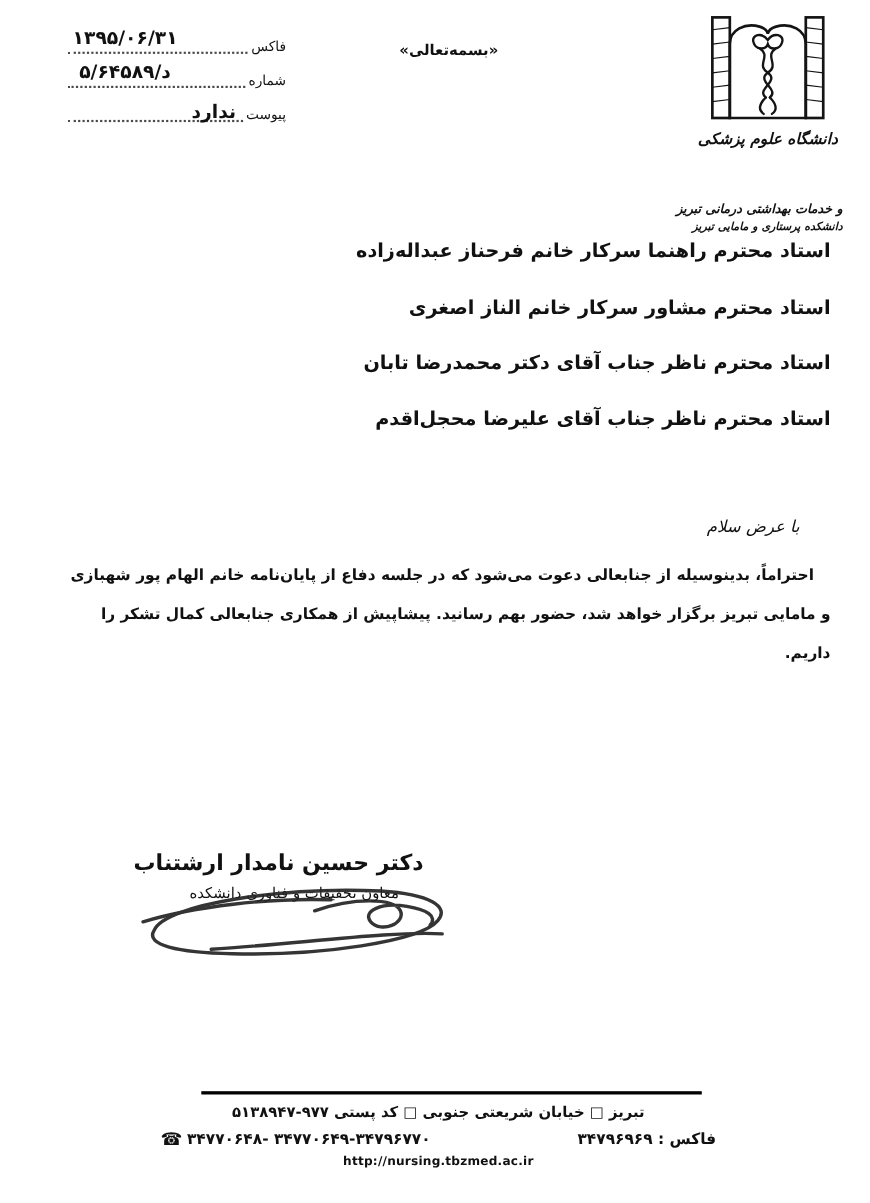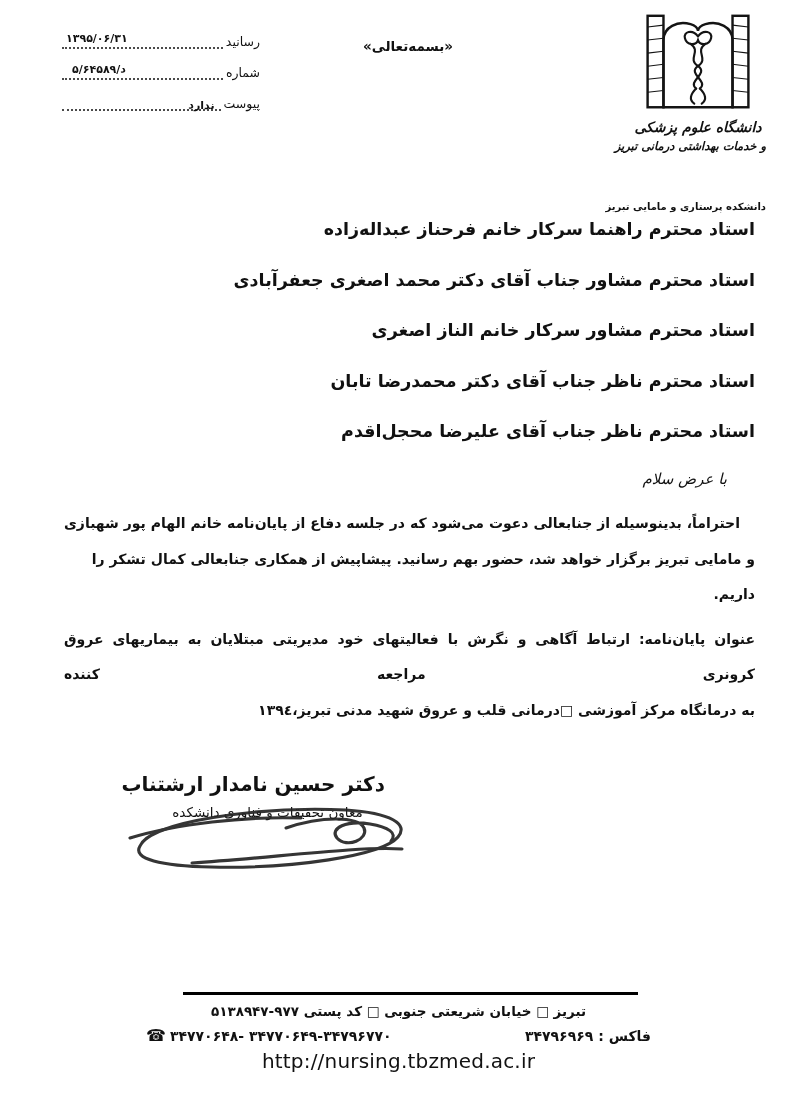--- a/index.html
+++ b/index.html
@@ -8,35 +8,35 @@
     background:#ffffff; color:#111;
     font-family:"DejaVu Sans", sans-serif; overflow:hidden;
   }
   .ltr{direction:ltr; unicode-bidi:isolate;}
 
   
   .meta{position:absolute; left:62px; top:18px; width:198px;}
   .meta-row{display:flex; direction:rtl; align-items:flex-end; height:31px; font-size:12.5px;}
   .meta-label{white-space:nowrap; padding-left:3px; line-height:1.1;}
   .meta-leader{flex:1; border-bottom:2px dotted #4a4a4a; position:relative; height:24px;}
-  .meta-value{position:absolute; bottom:2px; font-weight:bold; font-size:11px; white-space:nowrap;}
+  .meta-value{position:absolute; bottom:2px; font-weight:bold; font-size:17px; white-space:nowrap;}
   .meta-value.v-date{left:4px;}
   .meta-value.v-num{left:10px;}
   .meta-value.v-att{right:6px; bottom:-3px;}
 
   
   .besmele{position:absolute; top:38px; left:352px; width:112px; text-align:center;
     font-size:13.5px; font-weight:700; direction:rtl;}
 
   
   .logo{position:absolute; left:630px; top:8px; width:136px; text-align:center; direction:rtl;}
   .logo svg{display:block; margin:0 auto 2px auto;}
   .logo-l1{font-size:14px;  font-weight:600; font-style:italic; white-space:nowrap; line-height:1.4;}
-  .logo-l2{font-size:11.5px;font-weight:700; font-style:italic; white-space:nowrap; line-height:1.5;}
-  .logo-l3{font-size:10px;  font-weight:600; white-space:nowrap; line-height:1.6;margin-top:44px;}
+  .logo-l2{font-size:11.5px;font-weight:700; font-style:italic; white-space:nowrap; line-height:1.5;margin-top:44px;}
+  .logo-l3{font-size:10px;  font-weight:600; font-style:italic; white-space:nowrap; line-height:1.6;}
 
   
   .recipients{position:absolute; top:204px; right:36px; direction:rtl; text-align:right;
     font-weight:700; font-size:17.5px;}
   .recipient{line-height:50.5px; white-space:nowrap;}
 
   
   .salutation{position:absolute; top:470px; right:64px; direction:rtl;
     font-size:15px; font-style:italic;}
 
@@ -54,30 +54,30 @@
   .sig-scribble{position:absolute; left:126px; top:792px; z-index:3;}
 
   
   .footer-rule{position:absolute; left:183px; top:992px; width:455px; height:3px; background:#000;}
   .footer{position:absolute; left:146px; top:1003px; width:505px; text-align:center;}
   .f-address{font-size:13.5px; font-weight:700; direction:rtl; white-space:nowrap;}
   .f-phones{display:flex; direction:ltr; justify-content:space-between; align-items:center;
     margin-top:9px; font-size:14px; font-weight:700;}
   .f-phone-group{display:flex; align-items:center; gap:4px;}
   .phone-icon{font-size:16px; line-height:1;}
-  .f-url{font-size:20px; font-weight:400; margin-top:5px; direction:ltr; letter-spacing:.2px;}
+  .f-url{font-size:11px; font-weight:700; margin-top:5px; direction:ltr; letter-spacing:.2px;}
 </style>
 </head>
 <body>
 
 <div class="page">
 
   <div class="meta">
     <div class="meta-row">
-      <span class="meta-label">رسانید</span>
+      <span class="meta-label">فاکس</span>
       <span class="meta-leader">
         <span class="meta-value v-date ltr">۱۳۹۵/۰۶/۳۱</span>
       </span>
     </div>
     <div class="meta-row">
       <span class="meta-label">شماره</span>
       <span class="meta-leader">
         <span class="meta-value v-num ltr">۵/د/۶۴۵۸۹</span>
       </span>
     </div>
@@ -123,35 +123,30 @@
         </g>
       </g>
     </svg>
     <div class="logo-l1">دانشگاه علوم پزشکی</div>
     <div class="logo-l2">و خدمات بهداشتی درمانی تبریز</div>
     <div class="logo-l3">دانشکده پرستاری و مامایی تبریز</div>
   </div>
 
   <div class="recipients">
     <div class="recipient">استاد محترم راهنما سرکار خانم فرحناز عبداله‌زاده</div>
-    <div class="recipient">استاد محترم مشاور جناب آقای دکتر محمد اصغری جعفرآبادی</div>
     <div class="recipient">استاد محترم مشاور سرکار خانم الناز اصغری</div>
     <div class="recipient">استاد محترم ناظر جناب آقای دکتر محمدرضا تابان</div>
     <div class="recipient">استاد محترم ناظر جناب آقای علیرضا محجل‌اقدم</div>
   </div>
 
   <div class="salutation">با عرض سلام</div>
 
   <div class="body">
     <div class="bline justify indent">احتراماً، بدینوسیله از جنابعالی دعوت می‌شود که در جلسه دفاع از پایان‌نامه خانم الهام پور شهبازی</div>
     <div class="bline">و مامایی تبریز برگزار خواهد شد، حضور بهم رسانید. پیشاپیش از همکاری جنابعالی کمال تشکر را داریم.</div>
-    <div class="para2">
-      <div class="bline justify">عنوان پایان‌نامه: ارتباط آگاهی و نگرش با فعالیتهای خود مدیریتی مبتلایان به بیماریهای عروق کرونری مراجعه کننده</div>
-      <div class="bline">به درمانگاه مرکز آموزشی □درمانی قلب و عروق شهید مدنی تبریز،۱۳۹٤</div>
-    </div>
   </div>
 
   <div class="sig">
     <div class="sig-name">دکتر حسین نامدار ارشتناب</div>
     <div class="sig-title">معاون تحقیقات و فناوری دانشکده</div>
   </div>
   <svg class="sig-scribble" width="290" height="95" viewBox="0 0 290 95">
     <g stroke="#242424" fill="none" stroke-width="3.1" stroke-linecap="round" opacity="0.92">
       <path d="M4,46 C50,32 120,24 175,26"></path>
       <path d="M14,54 C24,30 130,14 220,18 C265,21 283,32 272,45 C256,64 165,77 85,75 C35,74 6,67 14,54"></path>

